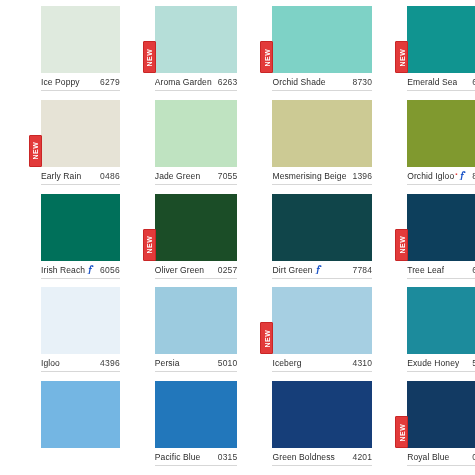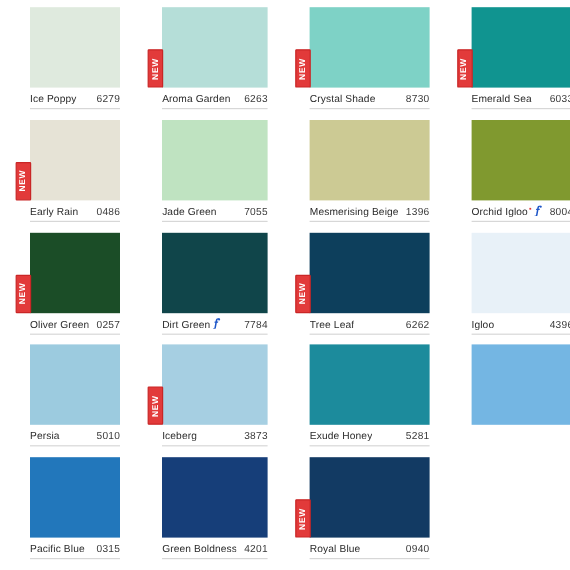--- a/index.html
+++ b/index.html
@@ -15,21 +15,21 @@
     overflow: hidden;
   }
 
   #swatch-grid {
     width: 475px;
     height: 475px;
     display: grid;
     grid-template-columns: repeat(4, 1fr);
     grid-template-rows: repeat(5, 1fr);
     box-sizing: border-box;
-    padding: 6px 0 0 0;
+    padding: 6px 0 0 16px;
   }
 
   .swatch-cell {
     position: relative;
     box-sizing: border-box;
     padding: 0 10px 0 25px;
     display: flex;
     flex-direction: column;
     justify-content: flex-start;
   }
@@ -156,21 +156,21 @@
     </div>
     <div class="swatch-cell">
       <div class="chip-wrap">
         <div class="chip" style="background: rgb(126, 210, 198);"></div>
         <div class="new-badge" style="background: rgb(226, 58, 58);">
           <span>NEW</span>
         </div>
       </div>
       <div class="label-row">
         <div class="name-group">
-          <span class="color-name">Crystal Shade</span>
+          <span class="color-name">Orchid Shade</span>
         </div>
         <span class="color-code">8730</span>
       </div>
     </div>
     <div class="swatch-cell">
       <div class="chip-wrap">
         <div class="chip" style="background: rgb(16, 148, 144);"></div>
         <div class="new-badge" style="background: rgb(226, 58, 58);">
           <span>NEW</span>
         </div>
@@ -231,20 +231,37 @@
               <path d="M4.6 0.2c-1 0-1.6 0.7-1.8 1.7l-0.2 1.1H1.9l-0.2 1h0.7l-0.7 3.9c-0.1 0.6-0.3 0.8-0.6 0.8 -0.2 0-0.3 0-0.5-0.1l-0.2 1c0.2 0.1 0.5 0.2 0.8 0.2 1 0 1.6-0.6 1.8-1.8l0.7-4h1l0.2-1h-1l0.2-1 c0.1-0.6 0.3-0.8 0.7-0.8 0.2 0 0.4 0 0.5 0.1l0.2-1C5.2 0.2 4.9 0.2 4.6 0.2z" fill="#1e56c8"></path>
               <circle cx="5.6" cy="1.2" r="0.9" fill="#1e56c8"></circle>
             </svg>
           </span>
         </div>
         <span class="color-code">8004</span>
       </div>
     </div>
     <div class="swatch-cell">
       <div class="chip-wrap">
+        <div class="chip" style="background: rgb(0, 112, 90);"></div>
+      </div>
+      <div class="label-row">
+        <div class="name-group">
+          <span class="color-name">Irish Reach</span>
+          <span class="brush-icon">
+            <svg width="7" height="9" viewBox="0 0 7 9" xmlns="http://www.w3.org/2000/svg">
+              <path d="M4.6 0.2c-1 0-1.6 0.7-1.8 1.7l-0.2 1.1H1.9l-0.2 1h0.7l-0.7 3.9c-0.1 0.6-0.3 0.8-0.6 0.8 -0.2 0-0.3 0-0.5-0.1l-0.2 1c0.2 0.1 0.5 0.2 0.8 0.2 1 0 1.6-0.6 1.8-1.8l0.7-4h1l0.2-1h-1l0.2-1 c0.1-0.6 0.3-0.8 0.7-0.8 0.2 0 0.4 0 0.5 0.1l0.2-1C5.2 0.2 4.9 0.2 4.6 0.2z" fill="#1e56c8"></path>
+              <circle cx="5.6" cy="1.2" r="0.9" fill="#1e56c8"></circle>
+            </svg>
+          </span>
+        </div>
+        <span class="color-code">6056</span>
+      </div>
+    </div>
+    <div class="swatch-cell">
+      <div class="chip-wrap">
         <div class="chip" style="background: rgb(27, 77, 39);"></div>
         <div class="new-badge" style="background: rgb(226, 58, 58);">
           <span>NEW</span>
         </div>
       </div>
       <div class="label-row">
         <div class="name-group">
           <span class="color-name">Oliver Green</span>
         </div>
         <span class="color-code">0257</span>
@@ -307,21 +324,21 @@
       <div class="chip-wrap">
         <div class="chip" style="background: rgb(166, 207, 226);"></div>
         <div class="new-badge" style="background: rgb(226, 58, 58);">
           <span>NEW</span>
         </div>
       </div>
       <div class="label-row">
         <div class="name-group">
           <span class="color-name">Iceberg</span>
         </div>
-        <span class="color-code">3873</span>
+        <span class="color-code">4310</span>
       </div>
     </div>
     <div class="swatch-cell">
       <div class="chip-wrap">
         <div class="chip" style="background: rgb(28, 139, 156);"></div>
       </div>
       <div class="label-row">
         <div class="name-group">
           <span class="color-name">Exude Honey</span>
         </div>

